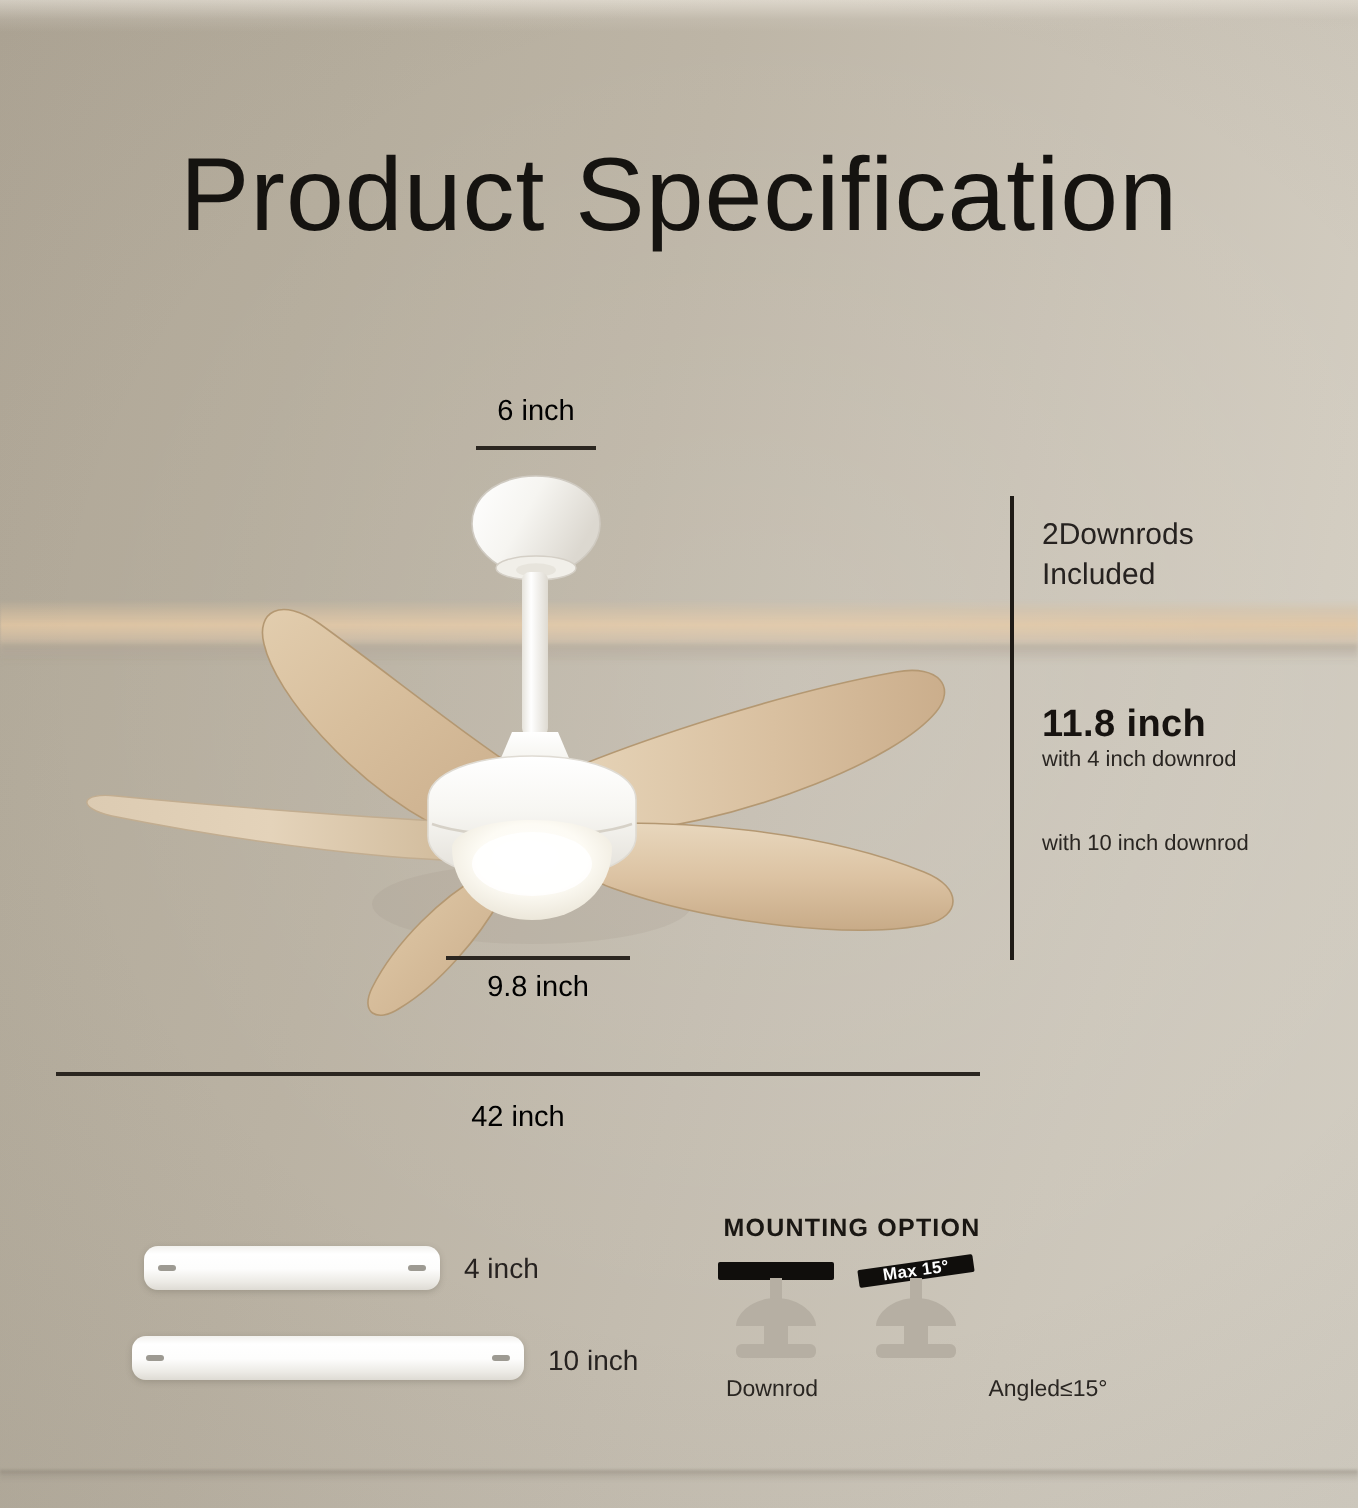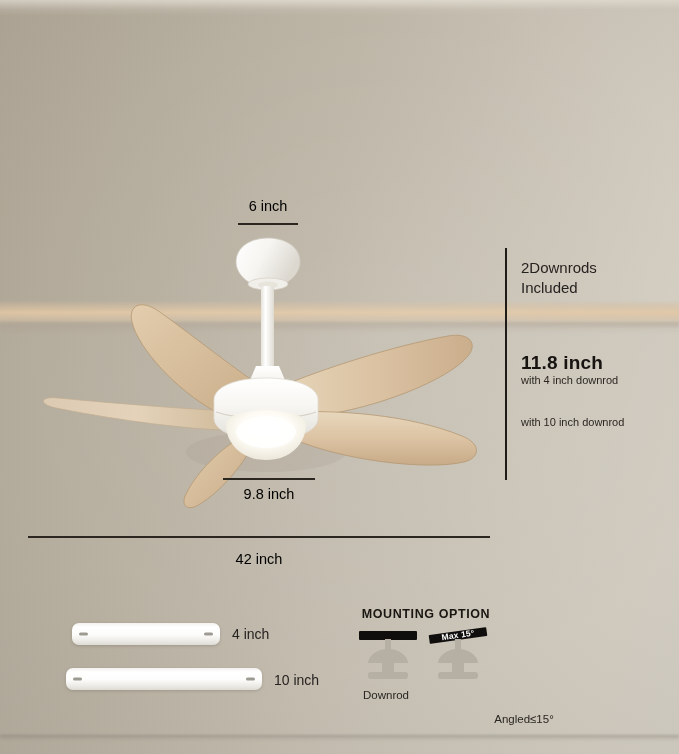--- a/index.html
+++ b/index.html
@@ -270,35 +270,36 @@
   .mount-caption {
     position: absolute;
     top: 60px;
     width: 64px;
     text-align: center;
     font-size: 11.5px;
     color: #2a2622;
     white-space: nowrap;
   }
   .mount-caption-down { left: -2px; }
-  .mount-caption-ang  { left: 66px; margin-top: 24px; }
+  .mount-caption-ang  { left: 66px; }
 </style>
 </head>
 <body>
 
 <div id="stage">
 
   <div class="bg-base"></div>
   <div class="bg-lower-wall"></div>
   <div class="bg-warm-band"></div>
   <div class="bg-warm-band-2"></div>
   <div class="bg-top-sheen"></div>
   <div class="bg-lower-seam"></div>
   <div class="bg-vignette"></div>
 
+  <div class="title">Product Specification</div>
 
   <svg class="fan" viewBox="0 0 679 560">
     <defs>
       <linearGradient id="woodA" x1="0" y1="0" x2="1" y2="1">
         <stop offset="0%" stop-color="#e2cdae"></stop>
         <stop offset="40%" stop-color="#d8bf9d"></stop>
         <stop offset="100%" stop-color="#c9ac8a"></stop>
       </linearGradient>
       <linearGradient id="woodB" x1="0" y1="0" x2="1" y2="0">
         <stop offset="0%" stop-color="#e6d4b8"></stop>

